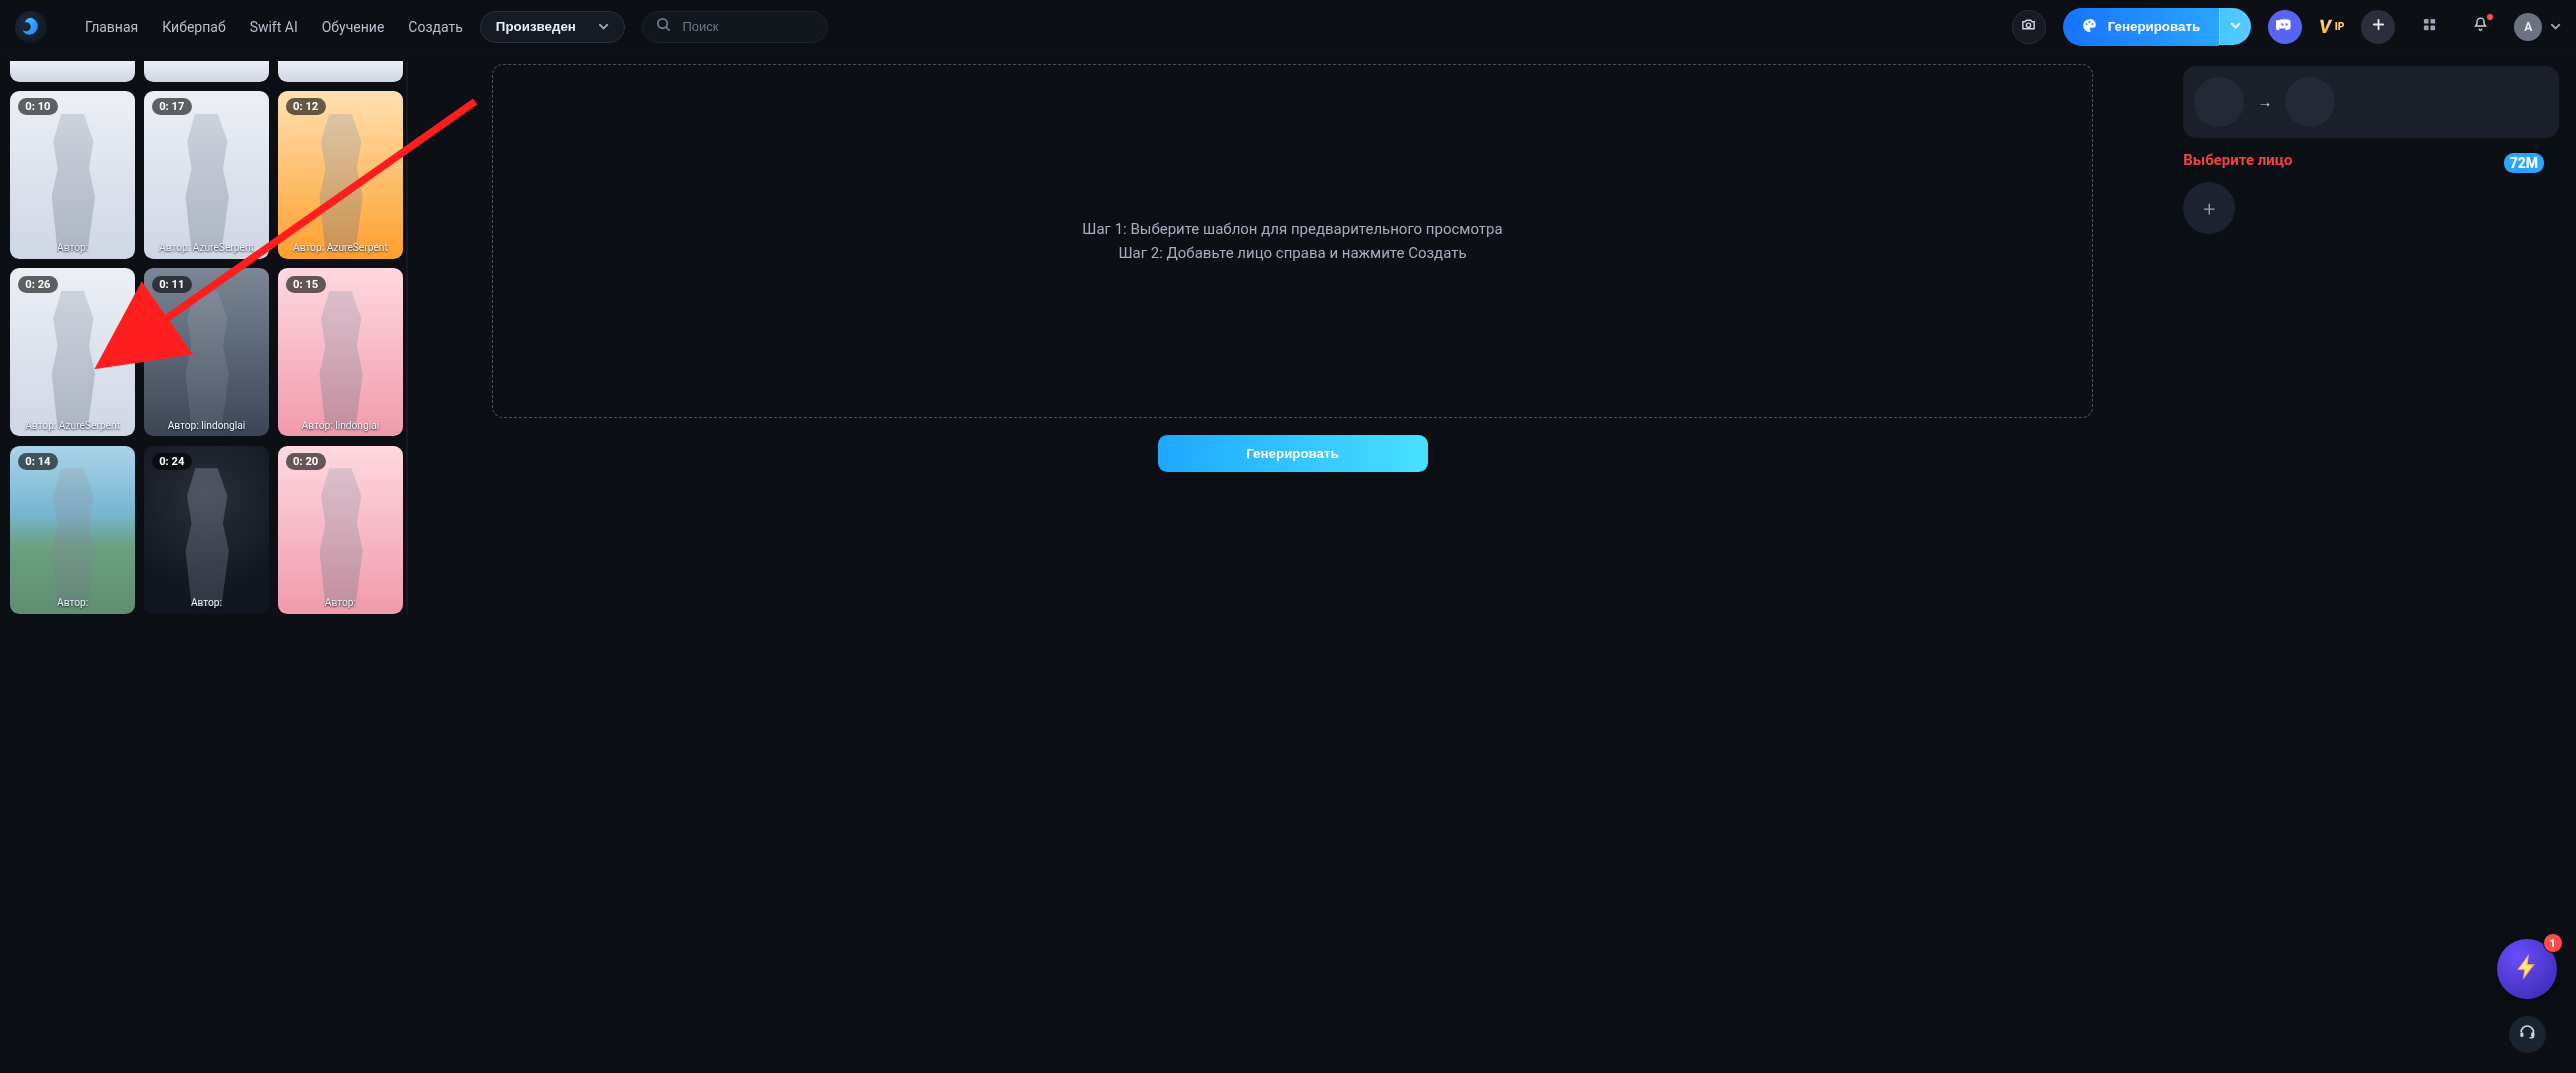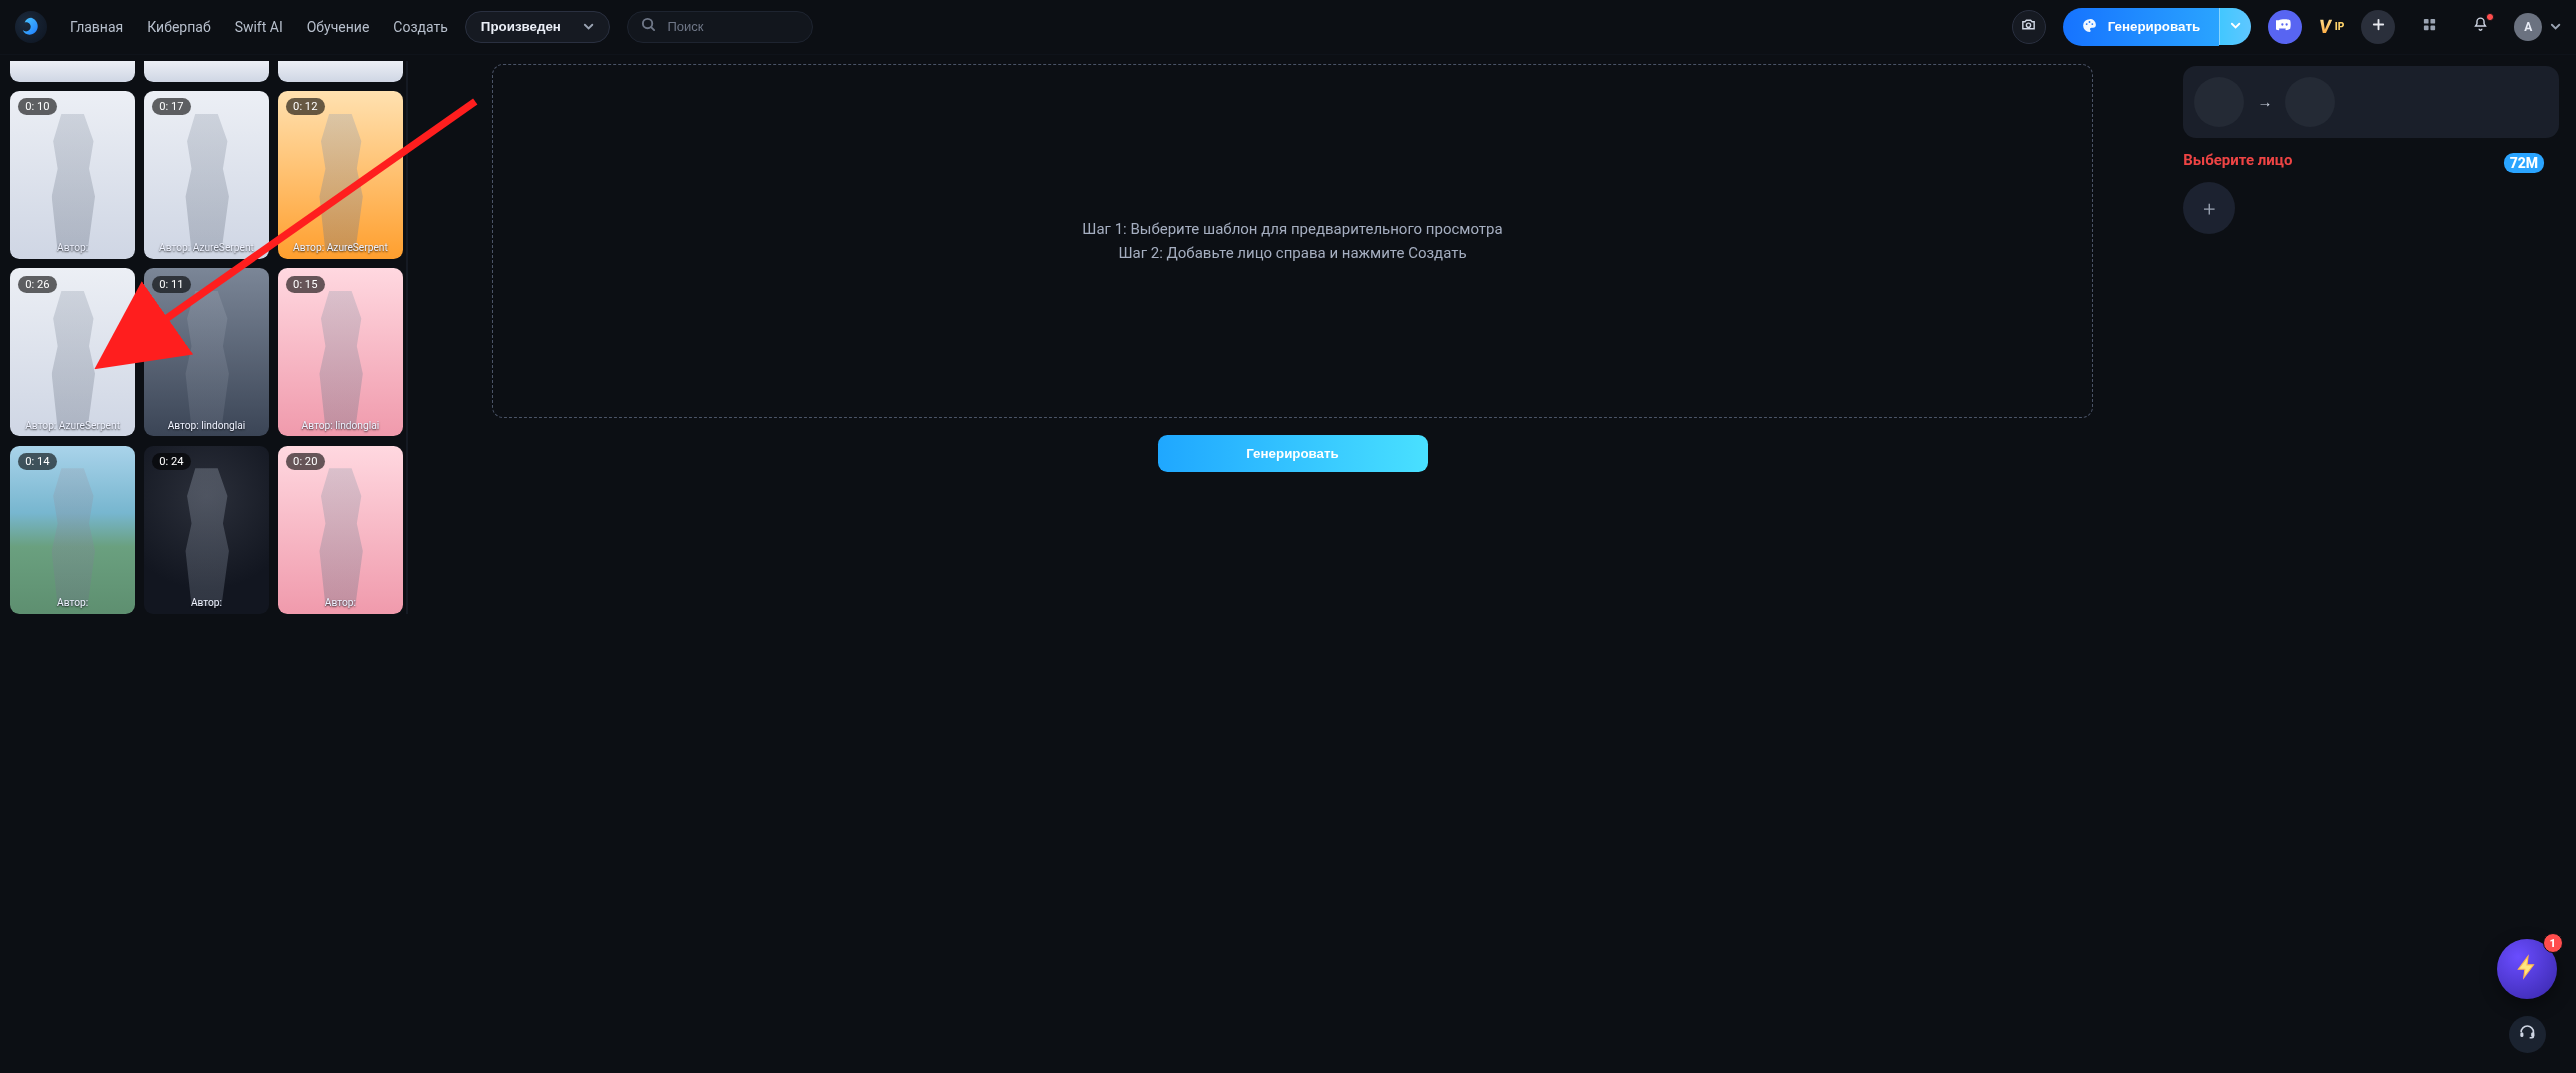--- a/index.html
+++ b/index.html
@@ -17,21 +17,21 @@
     --gold2:#ff9f2e;
     --chip:#1f2430;
   }
   *{box-sizing:border-box}
   html,body{margin:0;padding:0;background:var(--bg);color:var(--text);font-family:Segoe UI,Roboto,Arial,sans-serif}
   .app{width:100%;min-height:100vh;display:flex;flex-direction:column}
   
   .topbar{display:flex;align-items:center;gap:17px;padding:7.5px 15px;border-bottom:0.9px solid #0f131a;position:relative}
   .logo{width:32px;height:32px;border-radius:50%;display:flex;align-items:center;justify-content:center;background:radial-gradient(circle at 35% 35%, #1c2a3c, #0d1420);}
   .logo svg{display:block}
-  .nav{display:flex;align-items:center;gap:24px;margin-left:6px}
+  .nav{display:flex;align-items:center;gap:24px;margin-left:21px}
   .nav a{color:var(--muted2);text-decoration:none;font-size:14px;cursor:pointer}
   .category-btn{display:flex;align-items:center;gap:22px;background:#161a22;border:0.9px solid #2a3040;border-radius:20.5px;padding:7.5px 15px;color:#eaeef6;font-weight:600;cursor:pointer}
   .chev{width:11.2px;height:11.2px;display:inline-flex;align-items:center;justify-content:center}
   .search{display:flex;align-items:center;gap:9.3px;background:#12161d;border:0.9px solid #1e2430;border-radius:20.5px;padding:5.6px 13px;color:var(--muted);min-width:186px}
   .search input{background:transparent;border:none;outline:none;color:var(--text);font-size:13px;width:112px}
   .search input::placeholder{color:#6f7787}
   .spacer{flex:1}
   .camera-btn{width:34px;height:34px;border-radius:50%;display:flex;align-items:center;justify-content:center;border:0.9px solid #2a3040;background:#161a22;cursor:pointer}
   .gen-wrap{display:flex;align-items:center}
   .gen-btn{display:flex;align-items:center;gap:9.3px;background:linear-gradient(90deg,#1673ff,#2aa4ff);border:none;border-radius:20.5px 0 0 20.5px;color:#fff;font-weight:700;padding:9.3px 18.6px;cursor:pointer}
@@ -49,21 +49,21 @@
   .avatar-dd{display:flex;align-items:center;gap:7.5px;cursor:pointer}
 
   
   .main{display:grid;grid-template-columns:400px 1fr 391px;gap:7.5px;padding:5.6px 9.3px}
   .left{background:transparent;display:flex;flex-direction:column;gap:7.5px;max-height:577px;overflow:hidden;border:0.9px solid transparent;position:relative}
   .template-list{display:grid;grid-template-columns:repeat(3,1fr);gap:9.3px;overflow-y:auto;padding-right:5.6px}
   .template-list::-webkit-scrollbar{width:9.3px}
   .template-list::-webkit-scrollbar-thumb{background:#2a3040;border-radius:5.6px}
   .tpl{position:relative;border-radius:9.3px;height:168px;overflow:hidden;cursor:pointer;display:block}
   .tpl .bg{position:absolute;inset:0}
-  .tpl .dur{position:absolute;top:7.5px;left:7.5px;background:rgba(0,0,0,.6);color:#fff;border-radius:9.3px;padding:1.9px 7.5px;font-size:11.2px;font-weight:400}
+  .tpl .dur{position:absolute;top:7.5px;left:7.5px;background:rgba(0,0,0,.6);color:#fff;border-radius:9.3px;padding:1.9px 7.5px;font-size:11.2px;font-weight:700}
   .tpl .by{position:absolute;bottom:5.6px;left:0;right:0;text-align:center;color:#eef2ff;font-size:10.2px;font-weight:400;text-shadow:0 0.9px 1.9px rgba(0,0,0,.8)}
   .hero{position:absolute;left:50%;bottom:7.5px;transform:translateX(-50%);width:60%;height:82%;border-radius:9.3px}
 
   
   .bg-white{background:linear-gradient(180deg,#eceff5,#cfd6e4)}
   .bg-orange{background:linear-gradient(180deg,#ffe1b0,#ff9f2e)}
   .bg-steel{background:linear-gradient(180deg,#7b8697,#3b4556)}
   .bg-pink{background:linear-gradient(180deg,#ffd8e0,#f09aac)}
   .bg-beach{background:linear-gradient(180deg,#a9d3ea 0%,#77b6cf 40%,#6aa07f 60%,#5e8f70 100%)}
   .bg-stage{background:radial-gradient(circle at 50% 30%,#2b2f3a,#121620 70%)}

